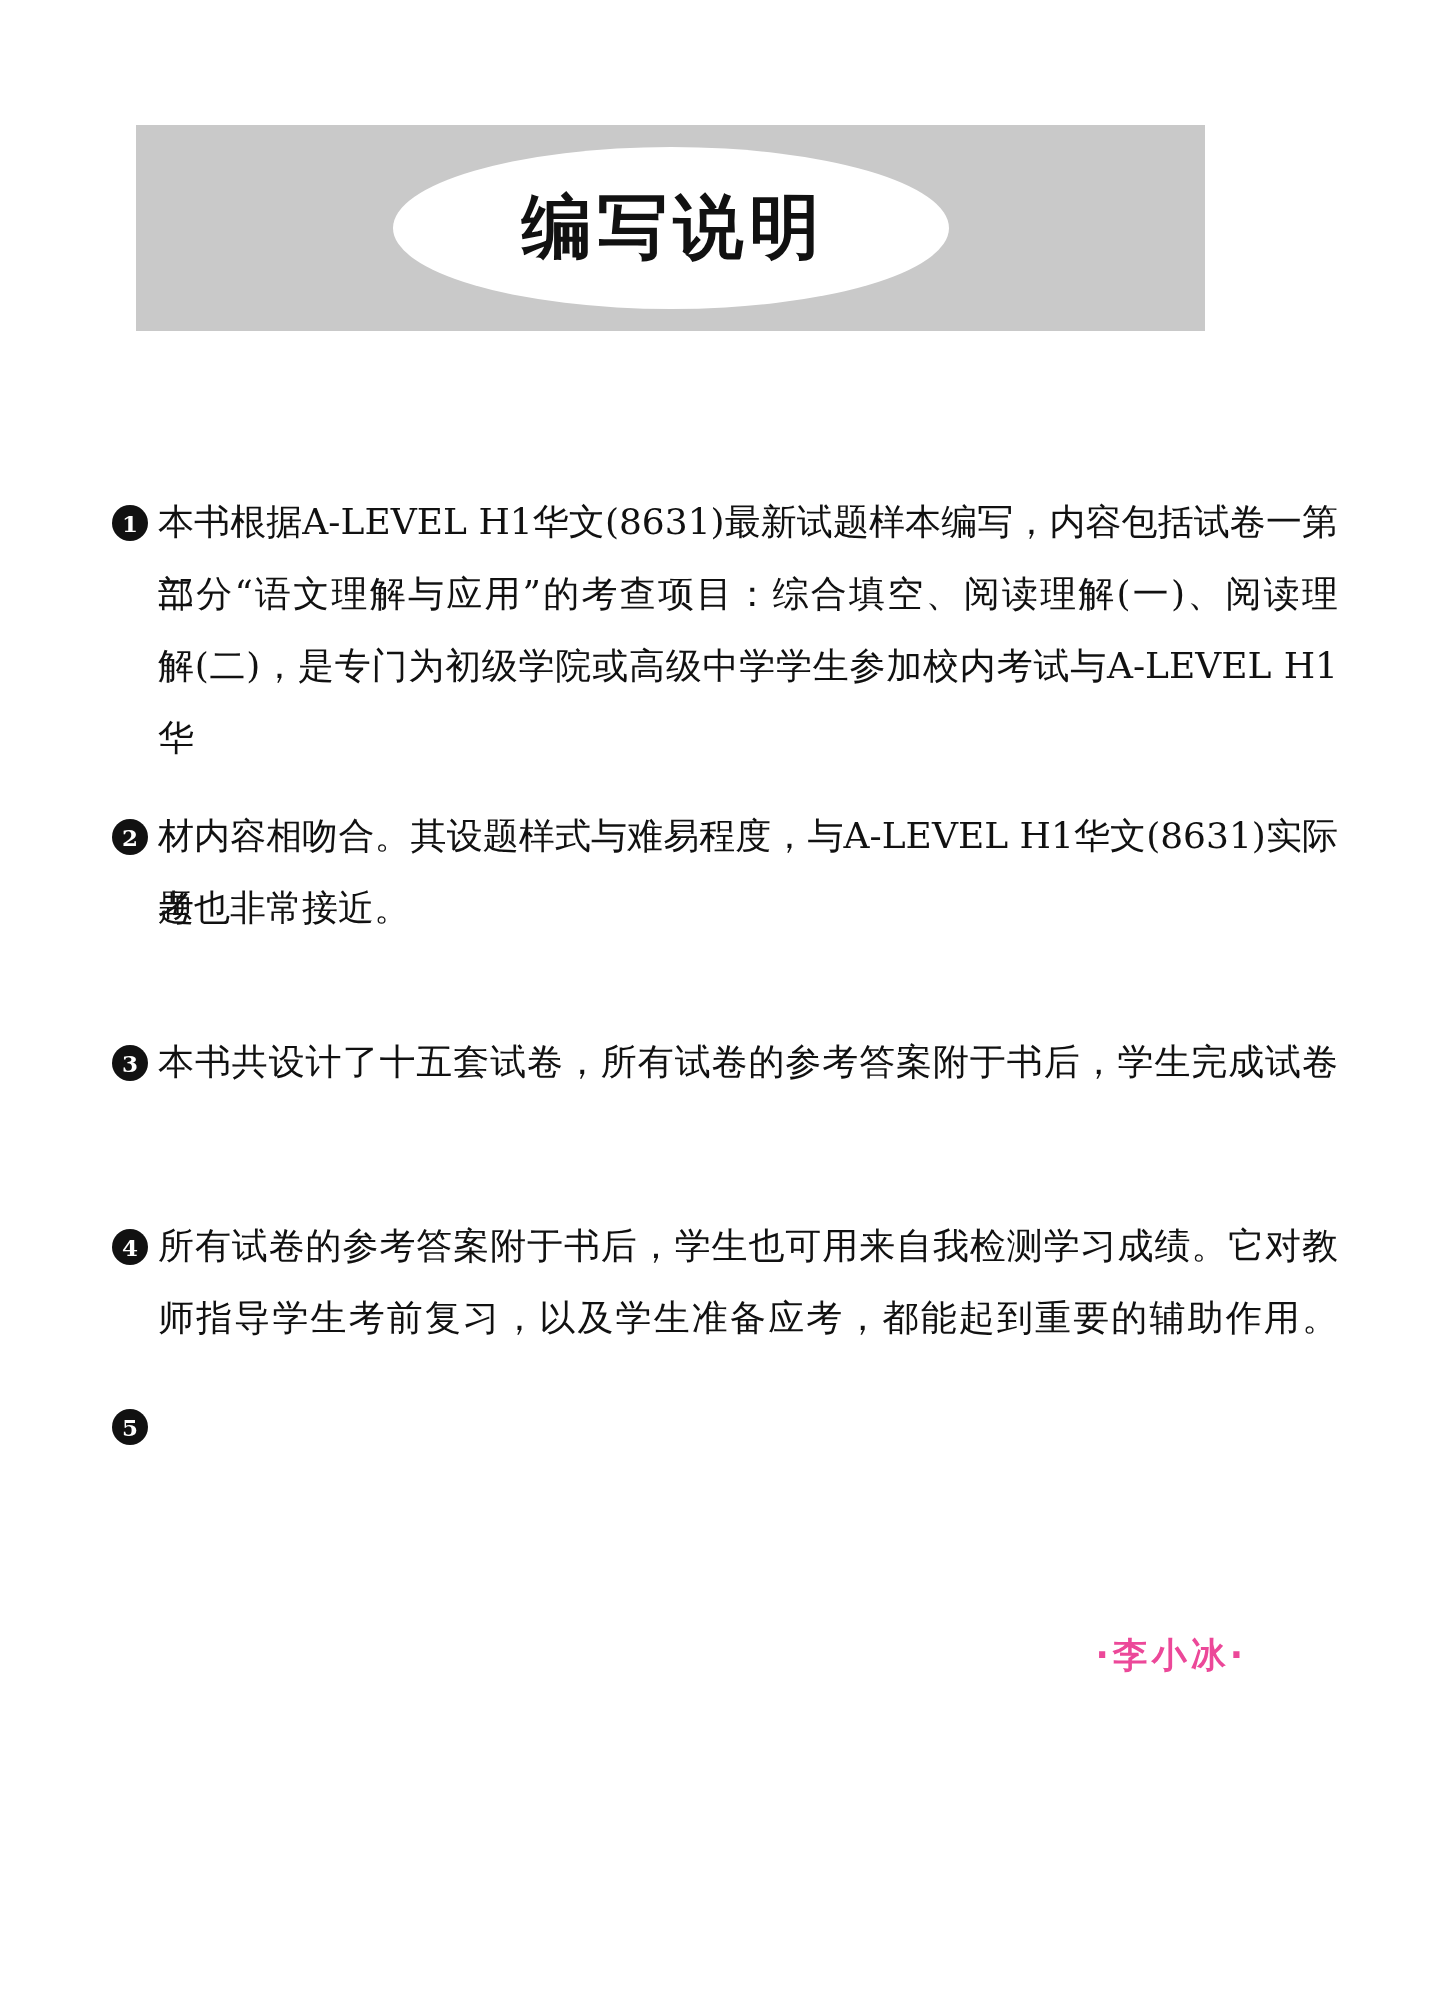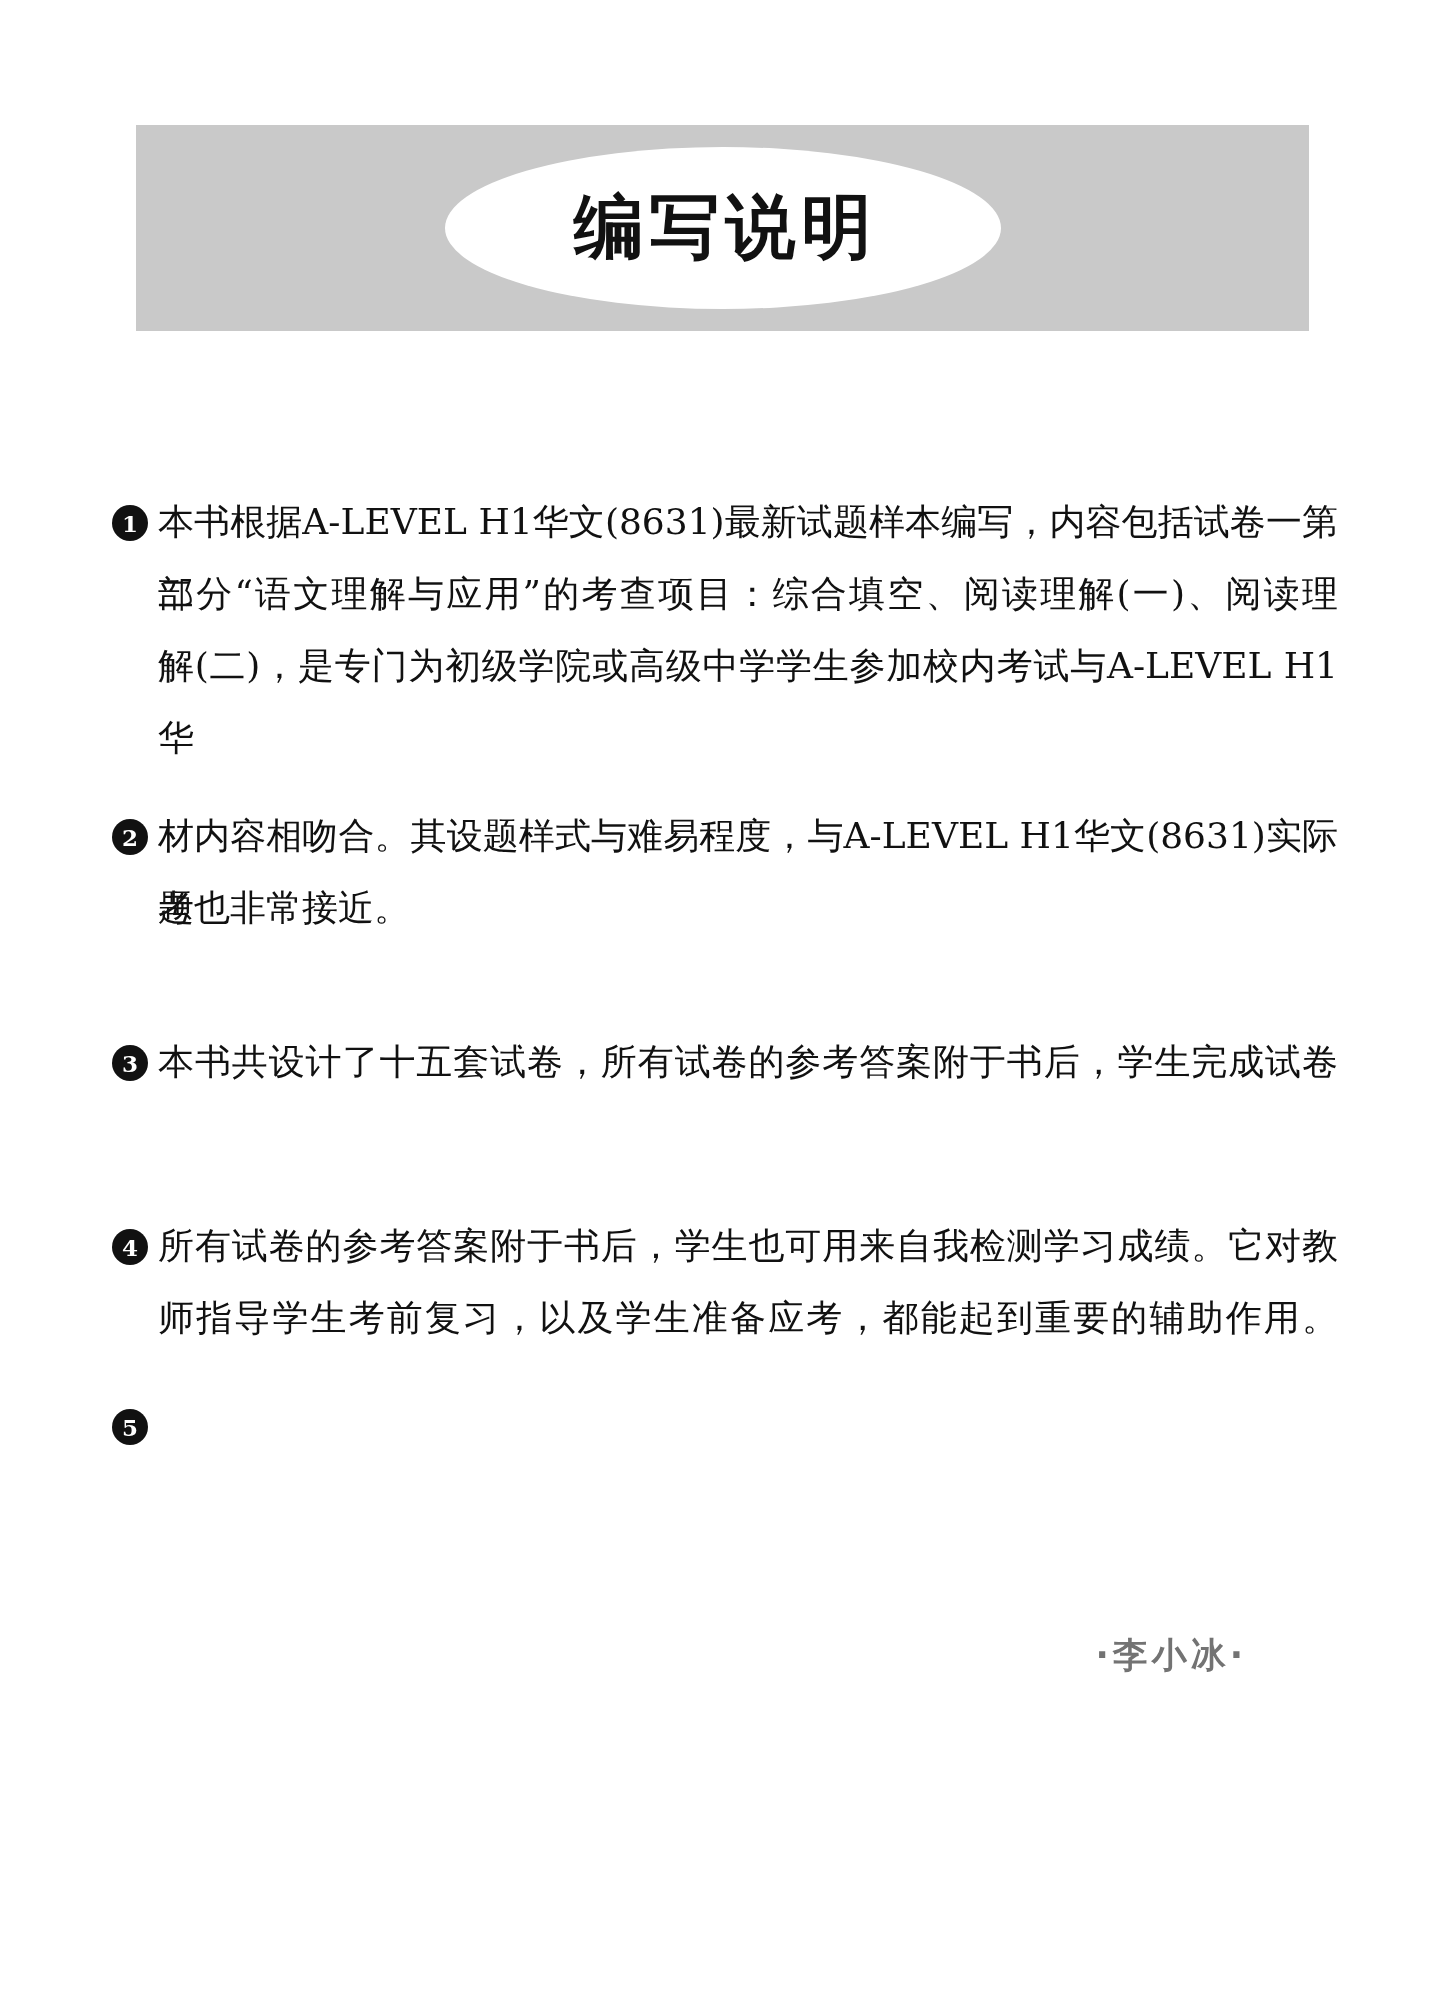--- a/index.html
+++ b/index.html
@@ -11,21 +11,21 @@
     font-family: "DejaVu Serif", serif;
     color: #111111;
     overflow: hidden;
   }
 
   
   .banner {
     position: absolute;
     left: 136px;
     top: 125px;
-    width: 1173px;
+    width: 1069px;
     height: 206px;
     background: #c9c9c9;
     display: flex;
     align-items: center;
     justify-content: center;
   }
   .title-ellipse {
     width: 556px;
     height: 162px;
     background: #ffffff;
@@ -85,21 +85,21 @@
 
   
   .signature {
     position: absolute;
     top: 1632px;
     right: 198px;
     font-family: "DejaVu Sans", "Liberation Sans", sans-serif;
     font-weight: 700;
     font-size: 35px;
     letter-spacing: 4px;
-    color: #737373;
+    color: #ec4899;
     white-space: nowrap;
   }
 </style>
 </head>
 <body>
 
 <div class="banner">
   <div class="title-ellipse">
     <div class="page-title">编写说明</div>
   </div>

